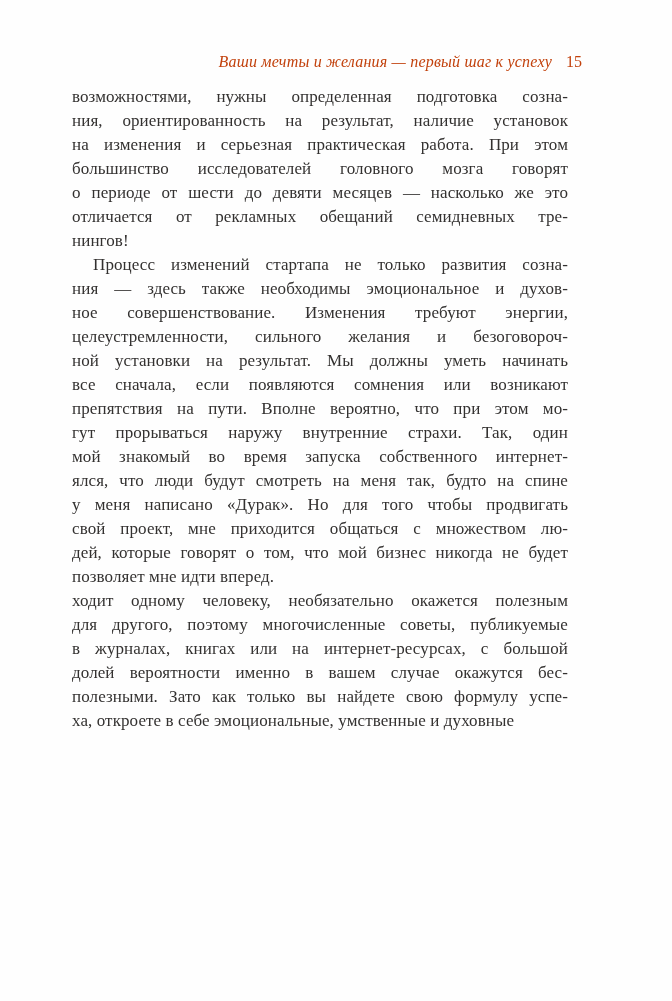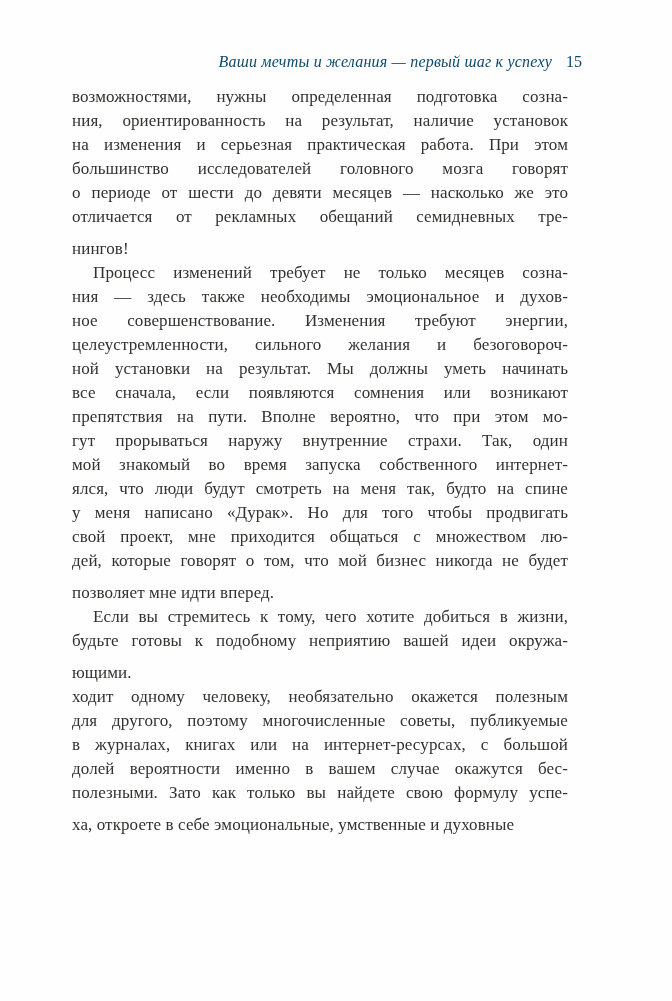--- a/index.html
+++ b/index.html
@@ -24,21 +24,21 @@
   }
   .running-head {
     position: absolute;
     left: 86px;
     top: 52px;
     width: 496px;
     text-align: right;
     font-size: 16px;
     line-height: 20px;
     white-space: nowrap;
-    color: #0c4a6e;
+    color: #c2410c;
   }
   .head-title {
     font-style: italic;
     letter-spacing: 0.2px;
   }
   .page-number {
     font-style: normal;
     margin-left: 14px;
   }
   .body-text {
@@ -53,21 +53,20 @@
     margin: 0;
     padding: 0;
   }
   .line {
     text-align: justify;
     text-align-last: justify;
     letter-spacing: 0.1px;
   }
   .line.last {
     text-align-last: left;
-    margin-top: 8px;
   }
   .line.indent {
     text-indent: 21px;
   }
 </style>
 </head>
 <body>
 
 <div class="page">
   <div class="running-head">
@@ -77,43 +76,38 @@
       <div class="paragraph">
         <div class="line">возможностями, нужны определенная подготовка созна-</div>
         <div class="line">ния, ориентированность на результат, наличие установок</div>
         <div class="line">на изменения и серьезная практическая работа. При этом</div>
         <div class="line">большинство исследователей головного мозга говорят</div>
         <div class="line">о периоде от шести до девяти месяцев — насколько же это</div>
         <div class="line">отличается от рекламных обещаний семидневных тре-</div>
         <div class="line last">нингов!</div>
       </div>
       <div class="paragraph">
-        <div class="line indent">Процесс изменений требует не только месяцев созна-</div>
+        <div class="line indent">Процесс изменений стартапа не только развития созна-</div>
         <div class="line">ния — здесь также необходимы эмоциональное и духов-</div>
         <div class="line">ное совершенствование. Изменения требуют энергии,</div>
         <div class="line">целеустремленности, сильного желания и безоговороч-</div>
         <div class="line">ной установки на результат. Мы должны уметь начинать</div>
         <div class="line">все сначала, если появляются сомнения или возникают</div>
         <div class="line">препятствия на пути. Вполне вероятно, что при этом мо-</div>
         <div class="line">гут прорываться наружу внутренние страхи. Так, один</div>
         <div class="line">мой знакомый во время запуска собственного интернет-</div>
       </div>
       <div class="paragraph">
         <div class="line">ялся, что люди будут смотреть на меня так, будто на спине</div>
         <div class="line">у меня написано «Дурак». Но для того чтобы продвигать</div>
         <div class="line">свой проект, мне приходится общаться с множеством лю-</div>
         <div class="line">дей, которые говорят о том, что мой бизнес никогда не будет</div>
         <div class="line last">позволяет мне идти вперед.</div>
       </div>
       <div class="paragraph">
-        <div class="line indent">Если вы стремитесь к тому, чего хотите добиться в жизни,</div>
-        <div class="line">будьте готовы к подобному неприятию вашей идеи окружа-</div>
-        <div class="line last">ющими.</div>
-      </div>
-      <div class="paragraph">
         <div class="line">ходит одному человеку, необязательно окажется полезным</div>
         <div class="line">для другого, поэтому многочисленные советы, публикуемые</div>
         <div class="line">в журналах, книгах или на интернет-ресурсах, с большой</div>
         <div class="line">долей вероятности именно в вашем случае окажутся бес-</div>
         <div class="line">полезными. Зато как только вы найдете свою формулу успе-</div>
         <div class="line last">ха, откроете в себе эмоциональные, умственные и духовные</div>
       </div>
     </div>
 </div>
 

